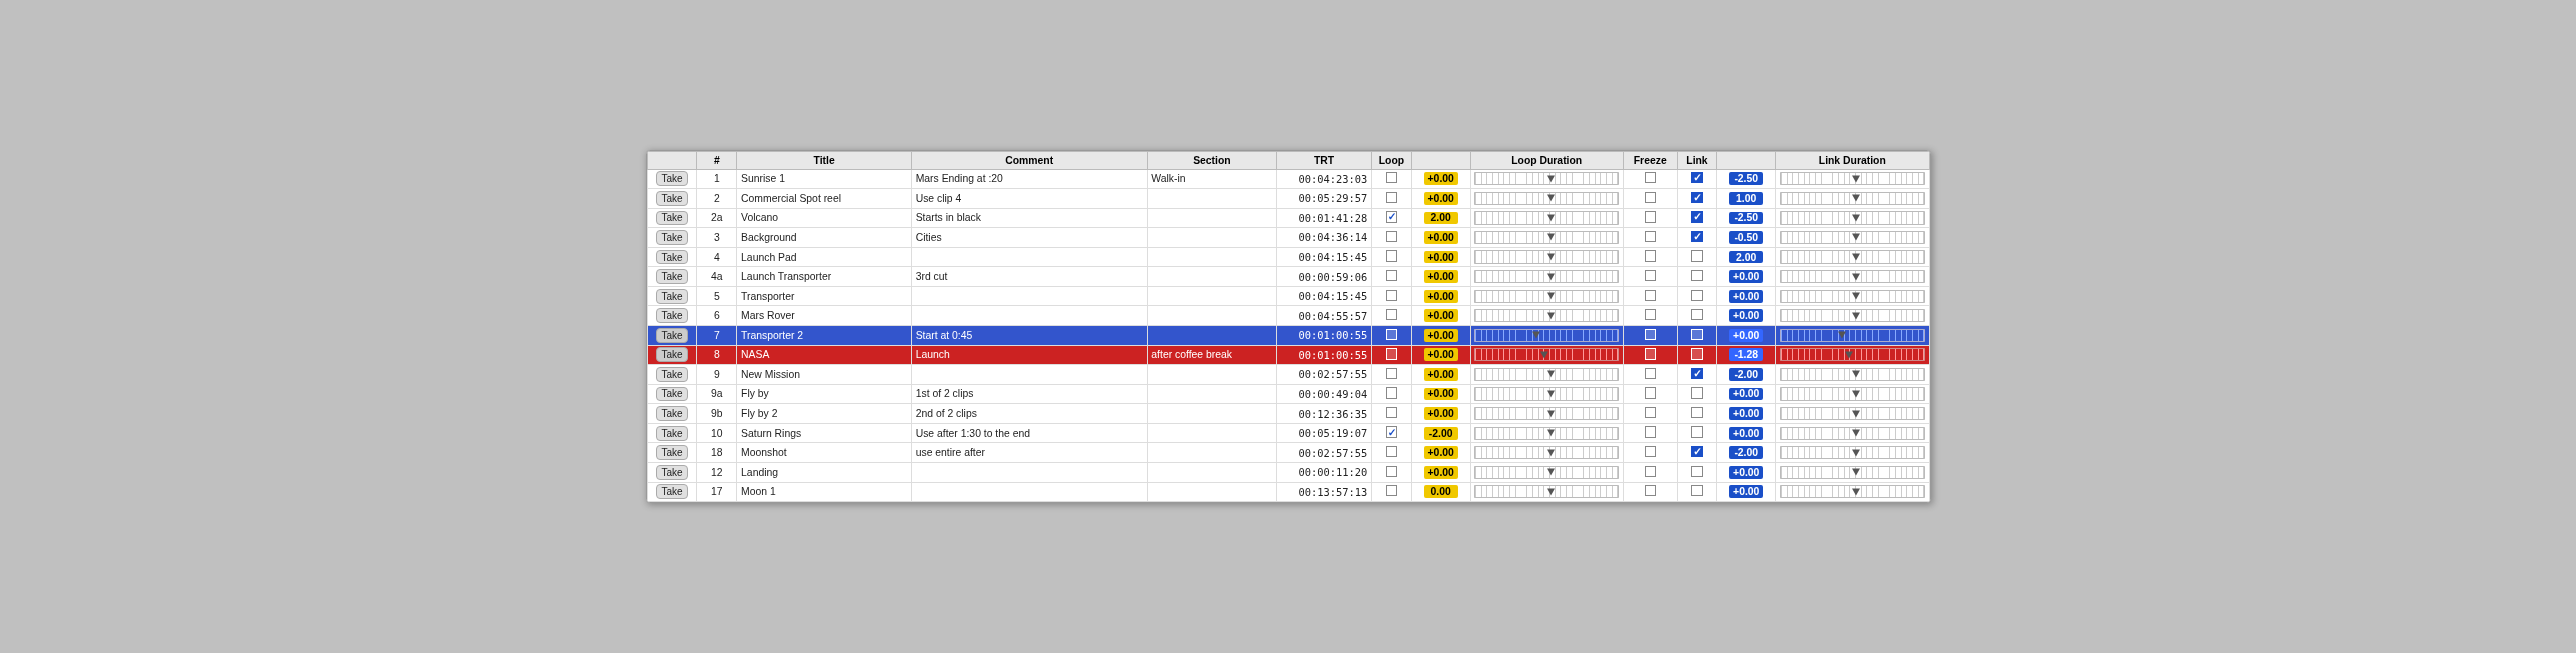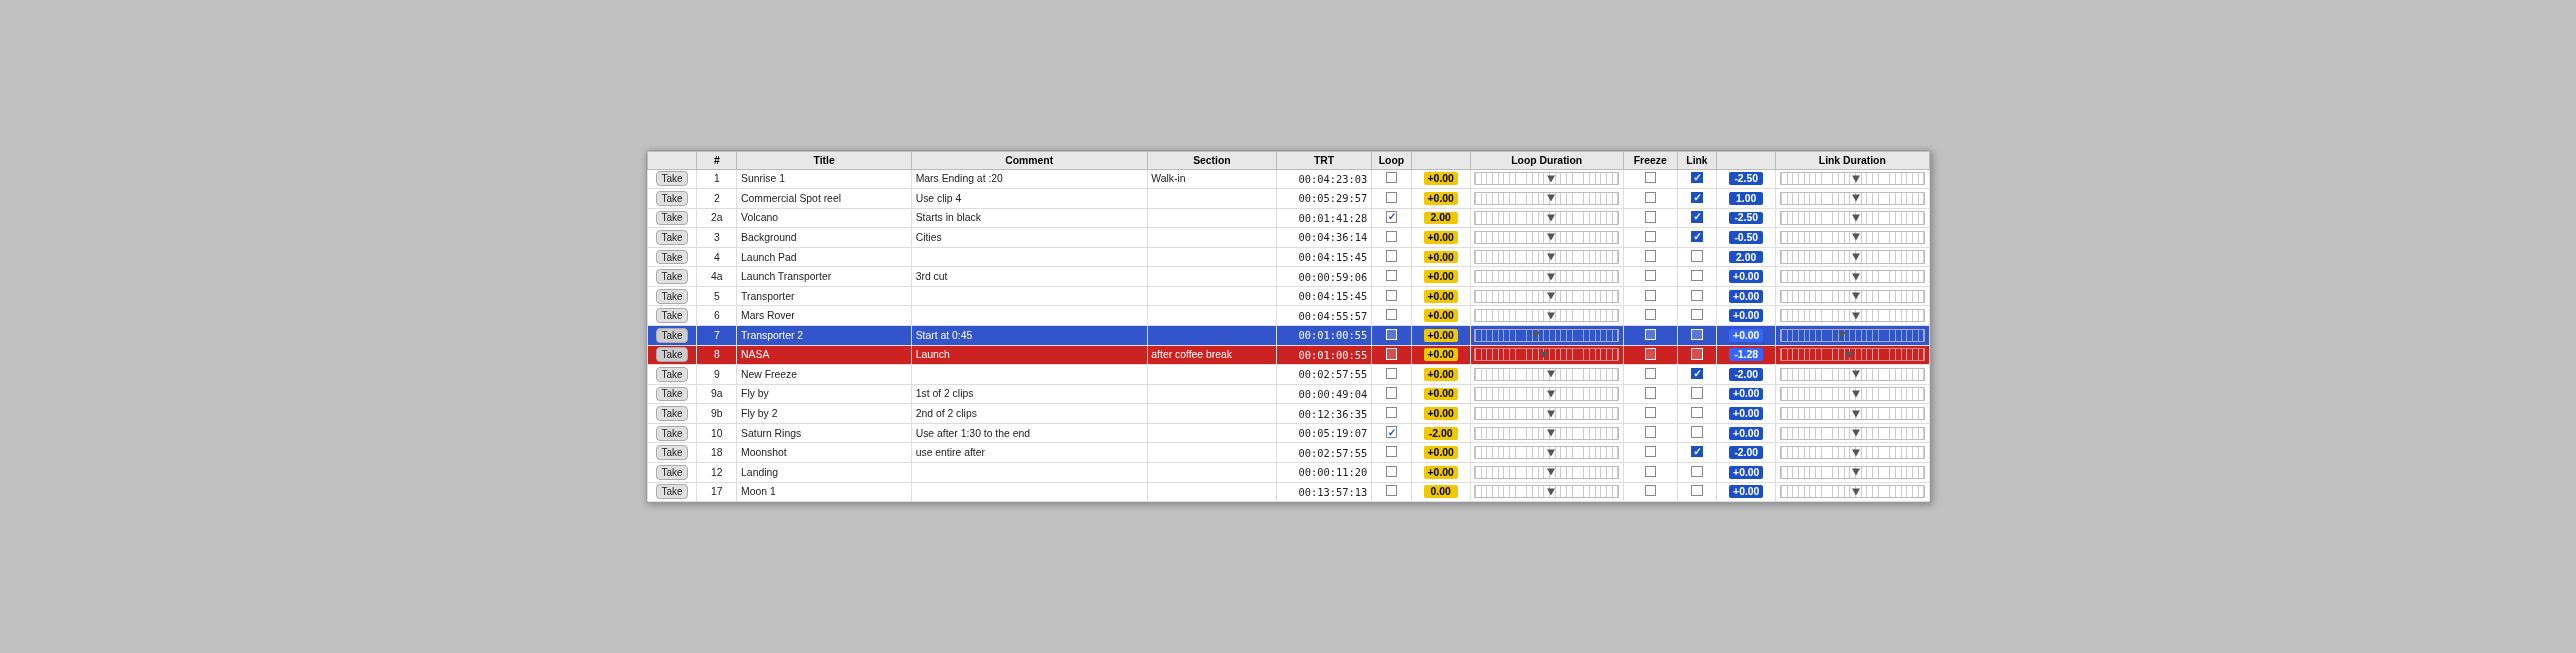--- a/index.html
+++ b/index.html
@@ -468,21 +468,21 @@
           <td class="cell-center"><span class="val-badge-blue">-1.28</span></td>
           <td>
             <div class="slider-track">
               <div class="thumb" style="left: 45%;"></div>
             </div>
           </td>
         </tr>
         <tr class="row-normal">
           <td class="cell-center"><span class="take-btn">Take</span></td>
           <td class="cell-center">9</td>
-          <td>New Freeze</td>
+          <td>New Mission</td>
           <td></td>
           <td></td>
           <td class="trt">00:02:57:55</td>
           <td class="cell-center"><span class="cb"></span></td>
           <td class="cell-center"><span class="val-badge">+0.00</span></td>
           <td>
             <div class="slider-track">
               <div class="thumb" style="left: 50%;"></div>
             </div>
           </td>

